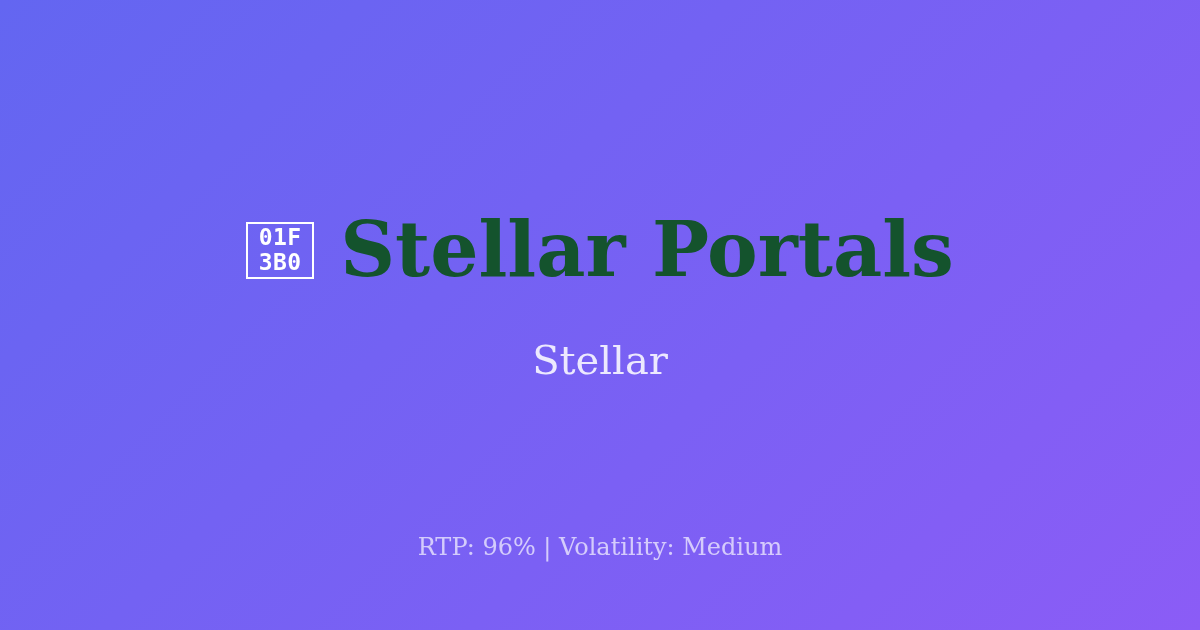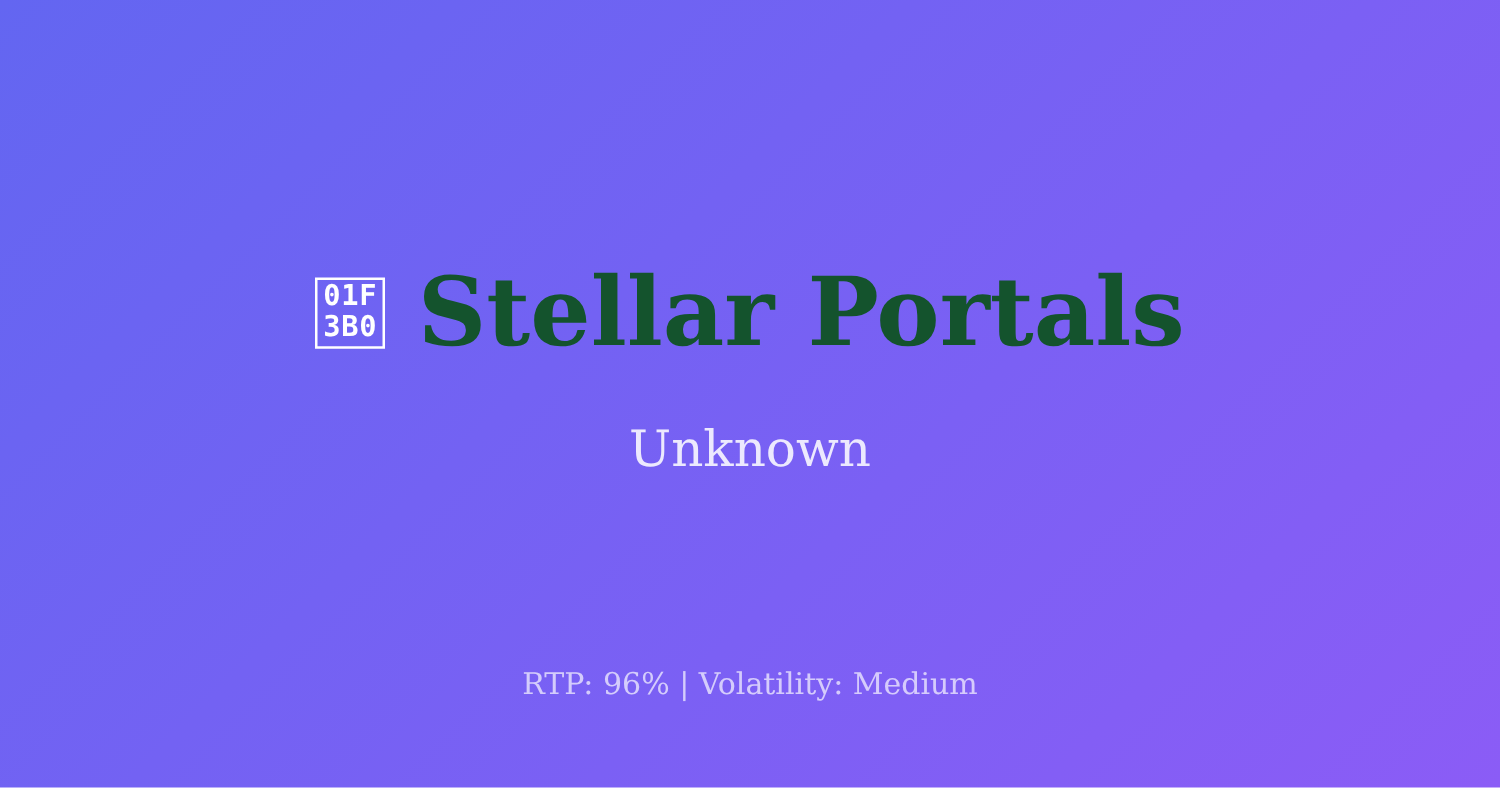--- a/index.html
+++ b/index.html
@@ -38,21 +38,21 @@
     gap: 26px;
     margin-top: -36px;
   }
 
   
   .tofu {
     display: inline-flex;
     flex-direction: column;
     align-items: center;
     justify-content: center;
-    width: 56px;
+    width: 68px;
     height: 57px;
     border: 2px solid #ffffff;
     flex: none;
     line-height: 1;
   }
 
   .tofu-row {
     font-family: "DejaVu Sans Mono", "Liberation Mono", monospace;
     font-size: 23px;
     font-weight: 700;
@@ -102,17 +102,17 @@
 
     <span class="tofu">
       <span class="tofu-row">01F</span>
       <span class="tofu-row">3B0</span>
     </span>
 
     <h1 class="title">Stellar Portals</h1>
 
   </div>
 
-  <div class="subtitle">Unknown</div>
+  <div class="subtitle">Stellar</div>
 
   <div class="meta">RTP: 96% | Volatility: Medium</div>
 
 </div>
 
 </body></html>

